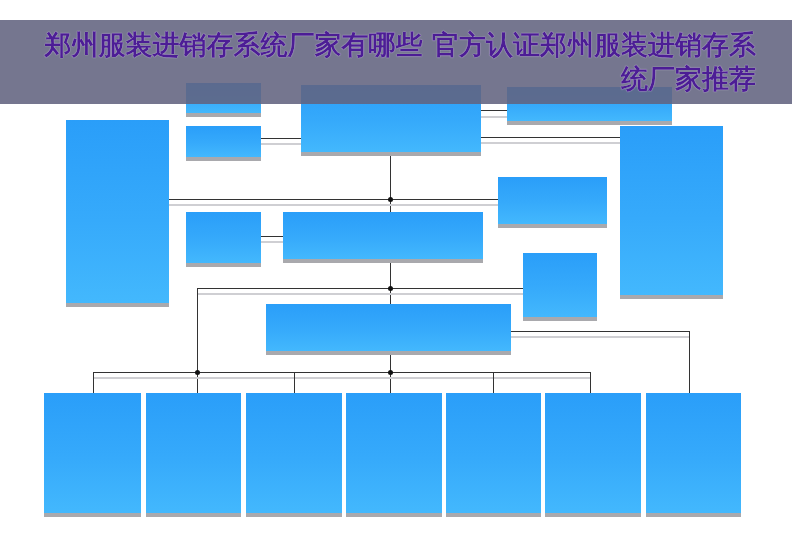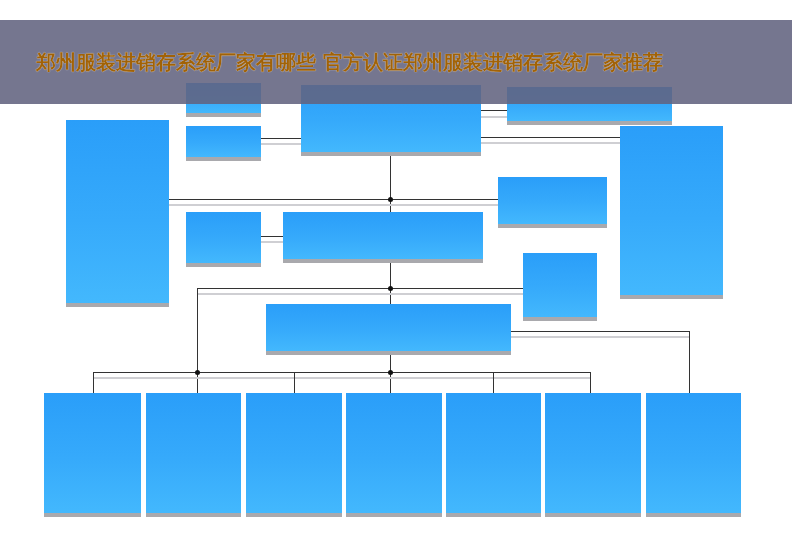--- a/index.html
+++ b/index.html
@@ -17,22 +17,22 @@
     .line { position: absolute; background: #333; }
     .line-shadow { position: absolute; background: #cfcfd3; }
     .dot { position: absolute; width: 5px; height: 5px; border-radius: 50%; background: #111; }
     .banner {
       position: absolute; left: 0; top: 20px; width: 792px; height: 84px;
       background: rgba(98, 99, 128, 0.88);
       display: flex; align-items: center; justify-content: center;
       z-index: 10;
     }
     .banner-title {
-      color: #a16207; font-weight: bold; font-size: 20px; line-height: 34px;
-      text-align: left; width: 720px; letter-spacing: 0px;
+      color: #4c1d95; font-weight: bold; font-size: 27px; line-height: 34px;
+      text-align: right; width: 720px; letter-spacing: 0px;
       font-family: "DejaVu Sans", sans-serif;
       text-shadow: 0 0 1px #fff;
     }
   </style>
 </head>
 <body>
 
 <div class="diagram">
 
   <div class="line-shadow" style="left:261px; top:143px; width:40px; height:2px;"></div>

